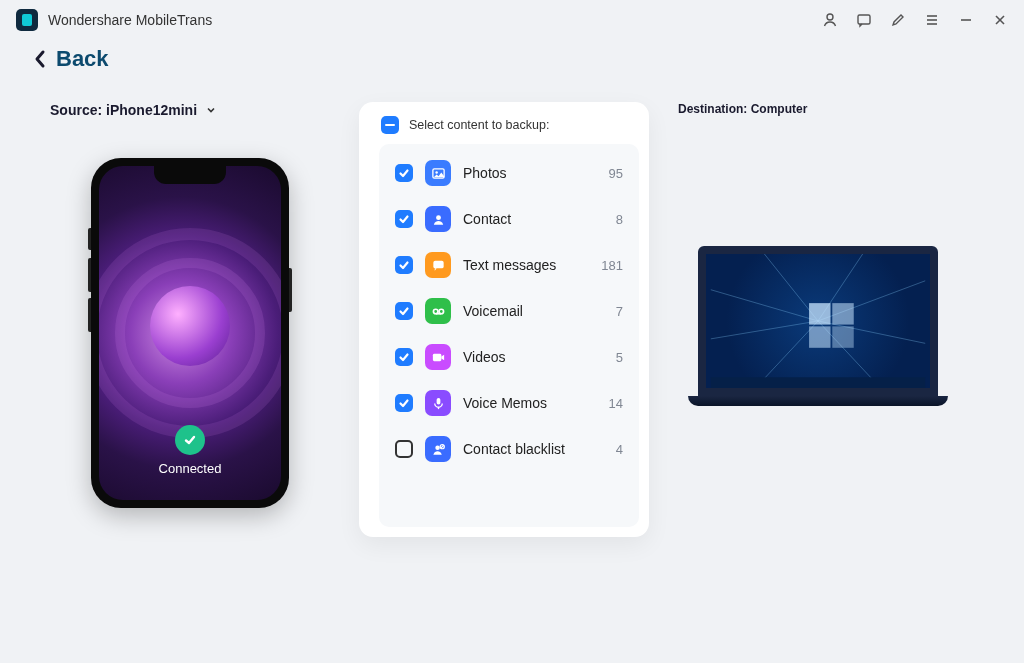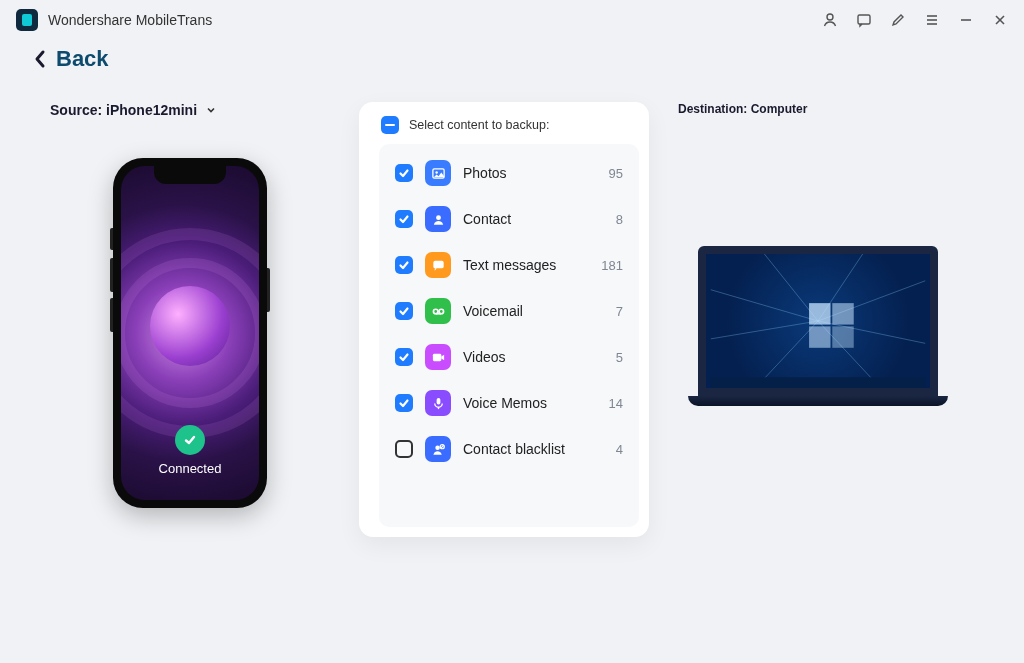--- a/index.html
+++ b/index.html
@@ -22,21 +22,21 @@
 .main { display: flex; padding: 18px 50px 0 50px; gap: 24px; align-items: flex-start; }
 .col { flex: 1; display: flex; flex-direction: column; align-items: center; }
 .col-left { flex: 0 0 280px; }
 .col-right { flex: 0 0 280px; }
 .col-center { flex: 0 0 300px; }
 
 .device-label { font-size: 14px; font-weight: 700; color: #1a1a2e; margin-bottom: 40px; align-self: flex-start; display:flex; align-items:center; gap:8px; }
 .dest-label { font-size: 12px; font-weight: 700; color: #1a1a2e; margin-bottom: 130px; align-self: flex-start; }
 
 
-.phone { width: 154px; height: 350px; background: #0a0a0a; border-radius: 30px; padding: 8px; position: relative; box-shadow: 0 8px 24px rgba(0,0,0,0.25); }
+.phone { width: 198px; height: 350px; background: #0a0a0a; border-radius: 30px; padding: 8px; position: relative; box-shadow: 0 8px 24px rgba(0,0,0,0.25); }
 .phone-notch-btn { position:absolute; left:-3px; top:70px; width:3px; height:22px; background:#222; border-radius:2px 0 0 2px;}
 .phone-notch-btn2 { position:absolute; left:-3px; top:100px; width:3px; height:34px; background:#222; border-radius:2px 0 0 2px;}
 .phone-notch-btn3 { position:absolute; left:-3px; top:140px; width:3px; height:34px; background:#222; border-radius:2px 0 0 2px;}
 .phone-notch-btn4 { position:absolute; right:-3px; top:110px; width:3px; height:44px; background:#222; border-radius:0 2px 2px 0;}
 .phone-screen { width: 100%; height: 100%; background: radial-gradient(circle at 45% 50%, #d38fe6 0%, #8a3fb8 26%, #4a1d78 50%, #2a1248 70%, #1a0a2e 100%); border-radius: 24px; position: relative; overflow: hidden; display:flex; flex-direction:column; align-items:center; justify-content:flex-end; padding-bottom:24px; }
 .phone-notch { position: absolute; top: 0; left: 50%; transform: translateX(-50%); width: 72px; height: 18px; background: #0a0a0a; border-radius: 0 0 12px 12px; }
 .phone-ring { position:absolute; width:210px; height:210px; border-radius:50%; border: 12px solid rgba(200,120,230,0.15); left:50%; top:50%; transform:translate(-50%,-50%); }
 .phone-ring2 { position:absolute; width:150px; height:150px; border-radius:50%; border: 10px solid rgba(200,120,230,0.18); left:50%; top:50%; transform:translate(-50%,-50%); }
 .phone-orb { position:absolute; width:80px; height:80px; border-radius:50%; background: radial-gradient(circle at 35% 35%, #ffb0ff, #9a3fd0 60%, #5a1f90); left:50%; top:48%; transform:translate(-50%,-50%); }
 .check-badge { width: 30px; height: 30px; background: #1ec28b; border-radius: 50%; display:flex; align-items:center; justify-content:center; z-index:2; margin-bottom:6px;}

